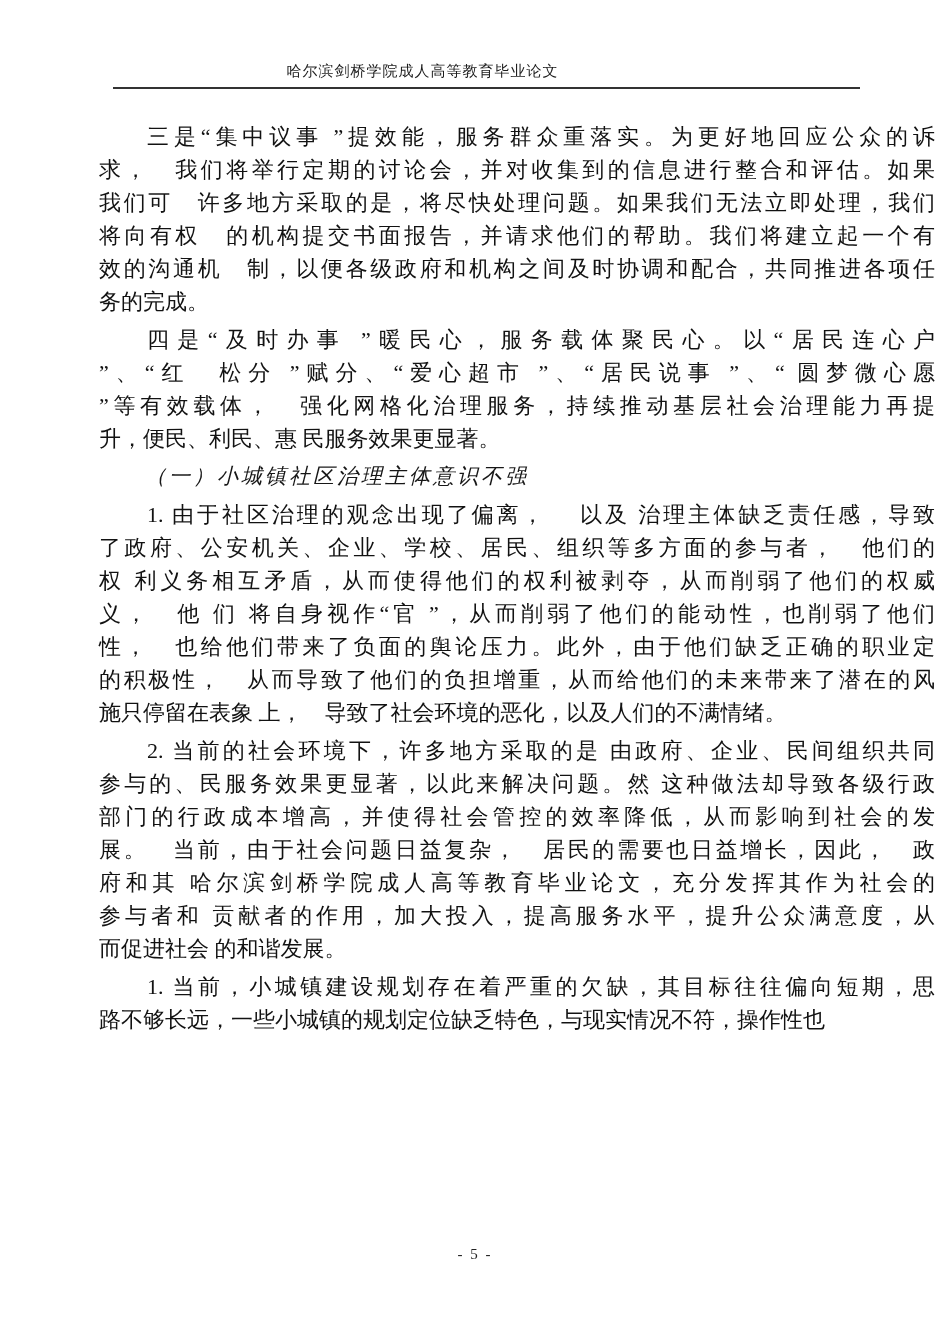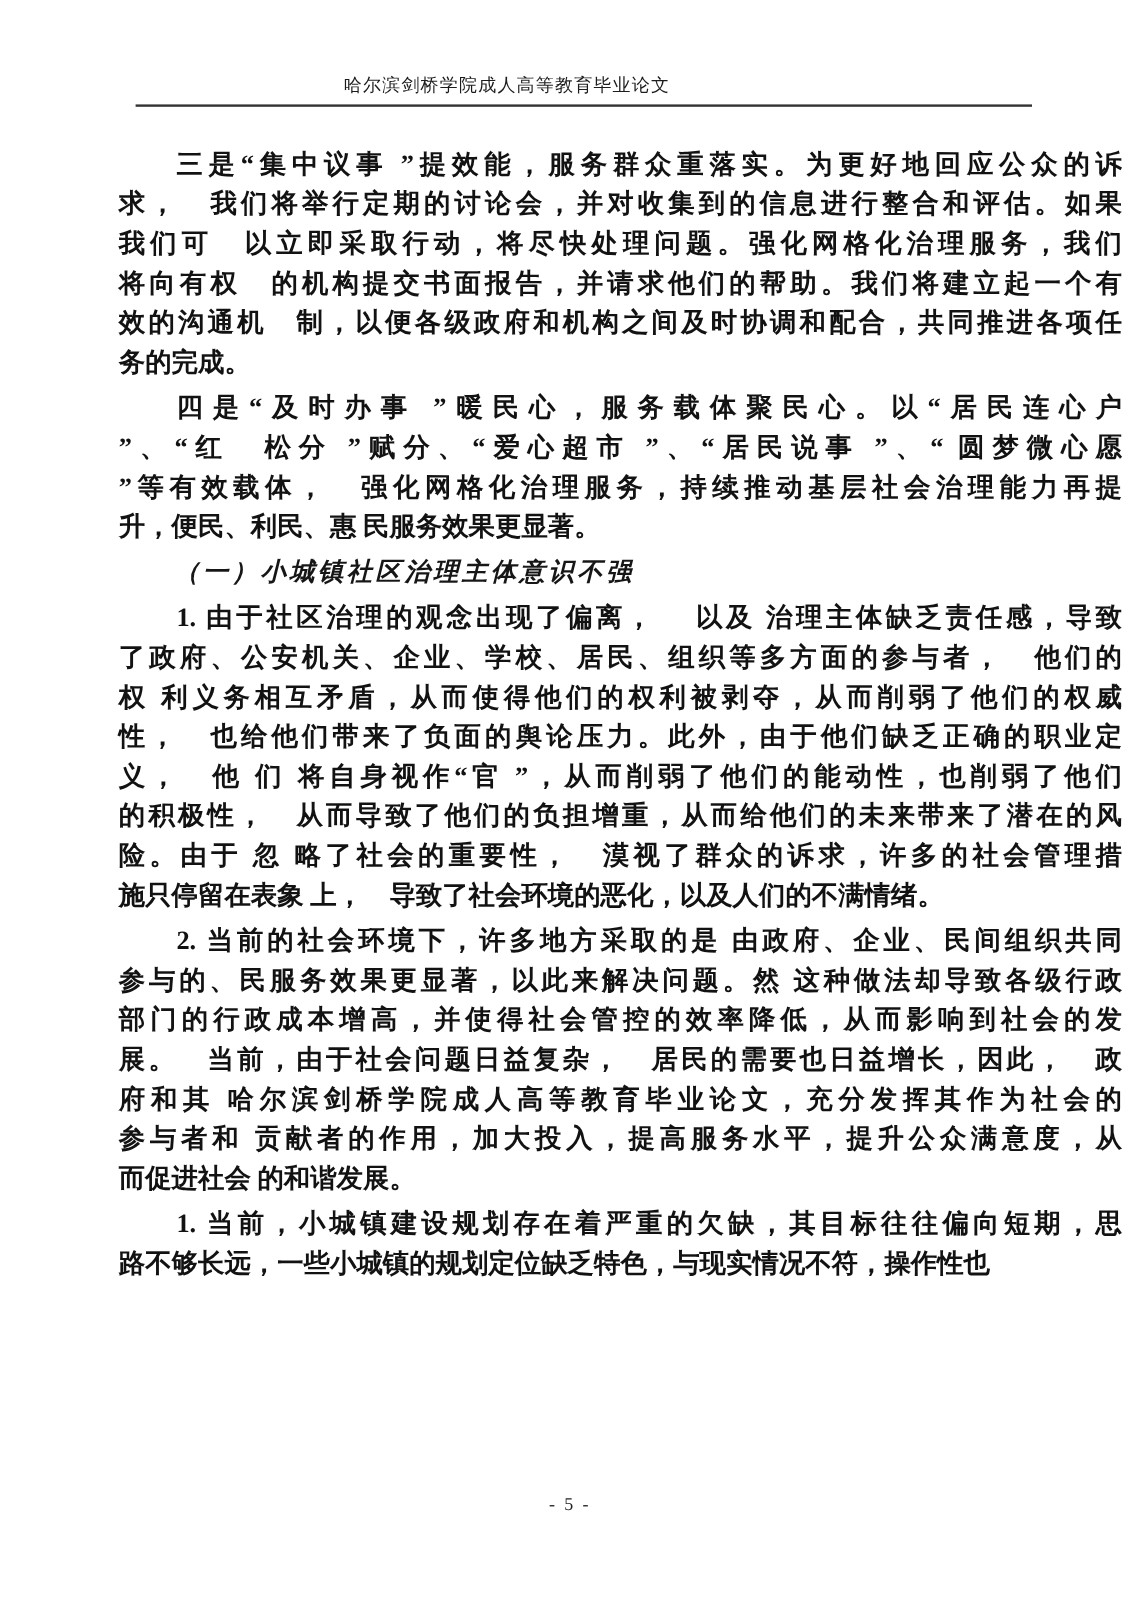--- a/index.html
+++ b/index.html
@@ -26,21 +26,21 @@
     top: 87px; left: 113px;
     width: 747px; height: 2px;
     background: #333333;
   }
 
   .doc-body {
     position: absolute;
     top: 120px; left: 99px;
     width: 836px;
   }
-  .block { margin: 0; font-weight: bold; }
+  .block { margin: 0; }
   .block + .block { margin-top: 5px; }
 
   .para .line {
     font-size: 22px;
     line-height: 33px;
     text-align: justify;
     text-align-last: justify;
     color: #121212;
   }
   .para .line.para-first { text-indent: 48px; }
@@ -79,40 +79,39 @@
 <div class="page">
 
   <div class="running-header">哈尔滨剑桥学院成人高等教育毕业论文</div>
 
   <div class="header-rule"></div>
 
   <div class="doc-body" id="doc-body">
       <div class="block para">
         <div class="line para-first">三是“集中议事 ”提效能，服务群众重落实。为更好地回应公众的诉</div>
         <div class="line">求，　我们将举行定期的讨论会，并对收集到的信息进行整合和评估。如果</div>
-        <div class="line">我们可　以立即采取行动，将尽快处理问题。强化网格化治理服务，我们</div>
+        <div class="line">我们可　许多地方采取的是，将尽快处理问题。如果我们无法立即处理，我们</div>
         <div class="line">将向有权　的机构提交书面报告，并请求他们的帮助。我们将建立起一个有</div>
         <div class="line">效的沟通机　制，以便各级政府和机构之间及时协调和配合，共同推进各项任</div>
         <div class="line para-last">务的完成。</div>
       </div>
       <div class="block para">
         <div class="line para-first">四是“及时办事 ”暖民心，服务载体聚民心。以“居民连心户</div>
         <div class="line">”、“红　松分 ”赋分、“爱心超市 ”、“居民说事 ”、“ 圆梦微心愿</div>
         <div class="line">”等有效载体，　强化网格化治理服务，持续推动基层社会治理能力再提</div>
         <div class="line para-last">升，便民、利民、惠 民服务效果更显著。</div>
       </div>
       <div class="block h2">（一）小城镇社区治理主体意识不强</div>
       <div class="block para">
         <div class="line para-first">1. 由于社区治理的观念出现了偏离，　 以及 治理主体缺乏责任感，导致</div>
         <div class="line">了政府、公安机关、企业、学校、居民、组织等多方面的参与者，　他们的</div>
         <div class="line">权 利义务相互矛盾，从而使得他们的权利被剥夺，从而削弱了他们的权威</div>
+        <div class="line">义，　他 们 将自身视作“官 ”，从而削弱了他们的能动性，也削弱了他们</div>
         <div class="line">性，　也给他们带来了负面的舆论压力。此外，由于他们缺乏正确的职业定</div>
-        <div class="line">义，　他 们 将自身视作“官 ”，从而削弱了他们的能动性，也削弱了他们</div>
         <div class="line">的积极性，　从而导致了他们的负担增重，从而给他们的未来带来了潜在的风</div>
-        <div class="line">险。由于 忽 略了社会的重要性，　漠视了群众的诉求，许多的社会管理措</div>
         <div class="line para-last">施只停留在表象 上，　导致了社会环境的恶化，以及人们的不满情绪。</div>
       </div>
       <div class="block para">
         <div class="line para-first">2. 当前的社会环境下，许多地方采取的是 由政府、企业、民间组织共同</div>
         <div class="line">参与的、民服务效果更显著，以此来解决问题。然 这种做法却导致各级行政</div>
         <div class="line">部门的行政成本增高，并使得社会管控的效率降低，从而影响到社会的发</div>
         <div class="line">展。　当前，由于社会问题日益复杂，　居民的需要也日益增长，因此，　政</div>
         <div class="line">府和其 哈尔滨剑桥学院成人高等教育毕业论文，充分发挥其作为社会的</div>
         <div class="line">参与者和 贡献者的作用，加大投入，提高服务水平，提升公众满意度，从</div>
         <div class="line para-last">而促进社会 的和谐发展。</div>

